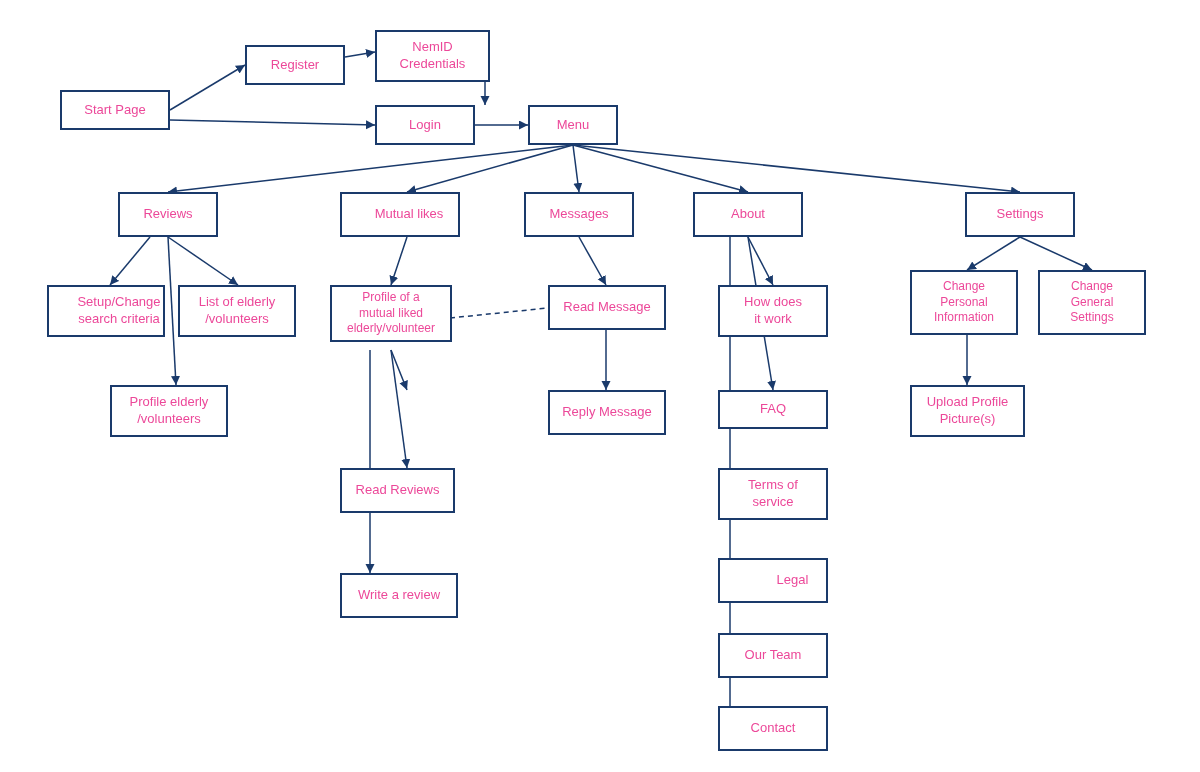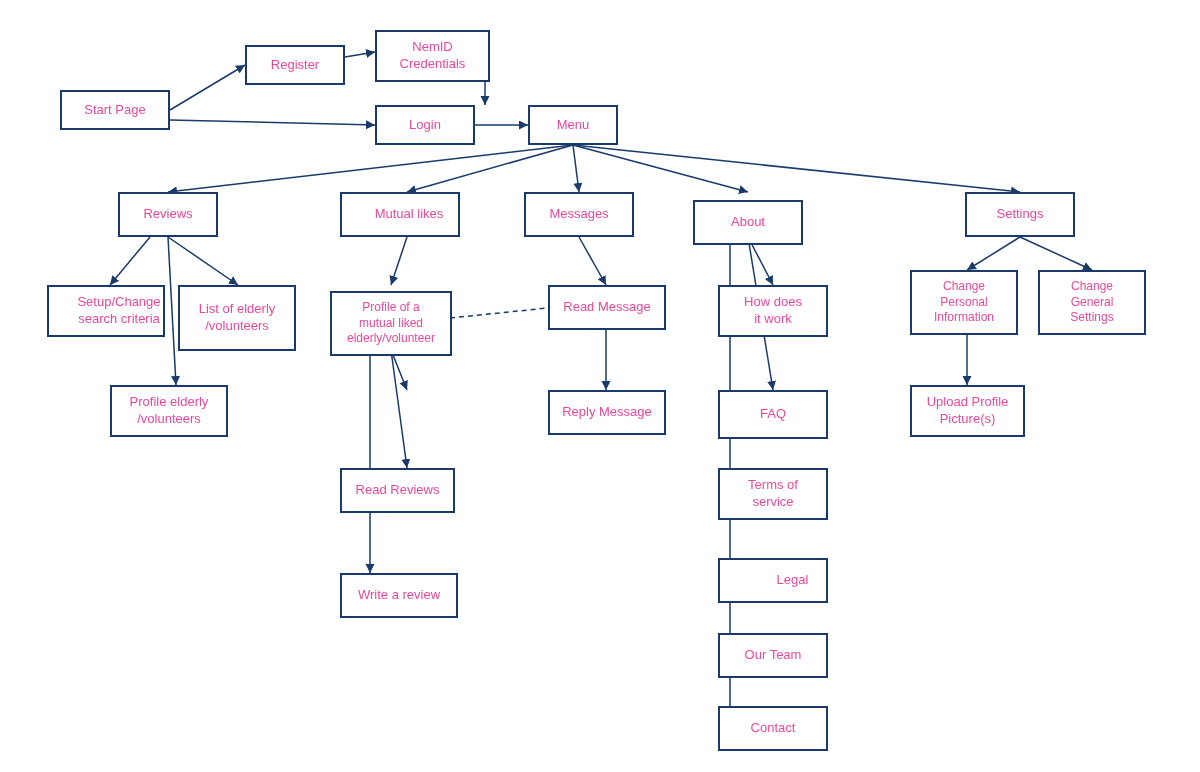--- a/index.html
+++ b/index.html
@@ -130,44 +130,44 @@
   <div class="node" style="left:375px;top:105px;width:100px;height:40px;">Login</div>
 
   <div class="node" style="left:528px;top:105px;width:90px;height:40px;">Menu</div>
 
   <div class="node" style="left:118px;top:192px;width:100px;height:45px;">Reviews</div>
 
   <div class="node" style="left:340px;top:192px;width:120px;height:45px;padding-left:24px;">Mutual likes</div>
 
   <div class="node" style="left:524px;top:192px;width:110px;height:45px;">Messages</div>
 
-  <div class="node" style="left:693px;top:200px;width:110px;height:45px;">About</div>
+  <div class="node" style="left:693px;top:192px;width:110px;height:45px;">About</div>
 
   <div class="node" style="left:965px;top:192px;width:110px;height:45px;">Settings</div>
 
   <div class="node" style="left:47px;top:285px;width:118px;height:52px;padding-left:32px;">Setup/Change<br>search criteria</div>
 
-  <div class="node" style="left:178px;top:285px;width:118px;height:66px;">List of elderly<br>/volunteers</div>
+  <div class="node" style="left:178px;top:285px;width:118px;height:52px;">List of elderly<br>/volunteers</div>
 
   <div class="node" style="left:110px;top:385px;width:118px;height:52px;">Profile elderly<br>/volunteers</div>
 
-  <div class="node" style="left:330px;top:291px;width:122px;height:65px;font-size:12px;">Profile of a<br>mutual liked<br>elderly/volunteer</div>
+  <div class="node" style="left:330px;top:285px;width:122px;height:57px;font-size:12px;">Profile of a<br>mutual liked<br>elderly/volunteer</div>
 
 
   <div class="node" style="left:340px;top:468px;width:115px;height:45px;">Read Reviews</div>
 
   <div class="node" style="left:340px;top:573px;width:118px;height:45px;">Write a review</div>
 
   <div class="node" style="left:548px;top:285px;width:118px;height:45px;">Read Message</div>
 
   <div class="node" style="left:548px;top:390px;width:118px;height:45px;text-align:center;">Reply Message</div>
 
   <div class="node" style="left:718px;top:285px;width:110px;height:52px;">How does<br>it work</div>
 
-  <div class="node" style="left:718px;top:390px;width:110px;height:49px;">FAQ</div>
+  <div class="node" style="left:718px;top:390px;width:110px;height:39px;">FAQ</div>
 
   <div class="node" style="left:718px;top:468px;width:110px;height:52px;">Terms of<br>service</div>
 
   <div class="node" style="left:718px;top:558px;width:110px;height:45px;padding-left:45px;">Legal</div>
 
   <div class="node" style="left:718px;top:633px;width:110px;height:45px;">Our Team</div>
 
   <div class="node" style="left:718px;top:706px;width:110px;height:45px;">Contact</div>
 
   <div class="node" style="left:910px;top:270px;width:108px;height:65px;font-size:12px;">Change<br>Personal<br>Information</div>

